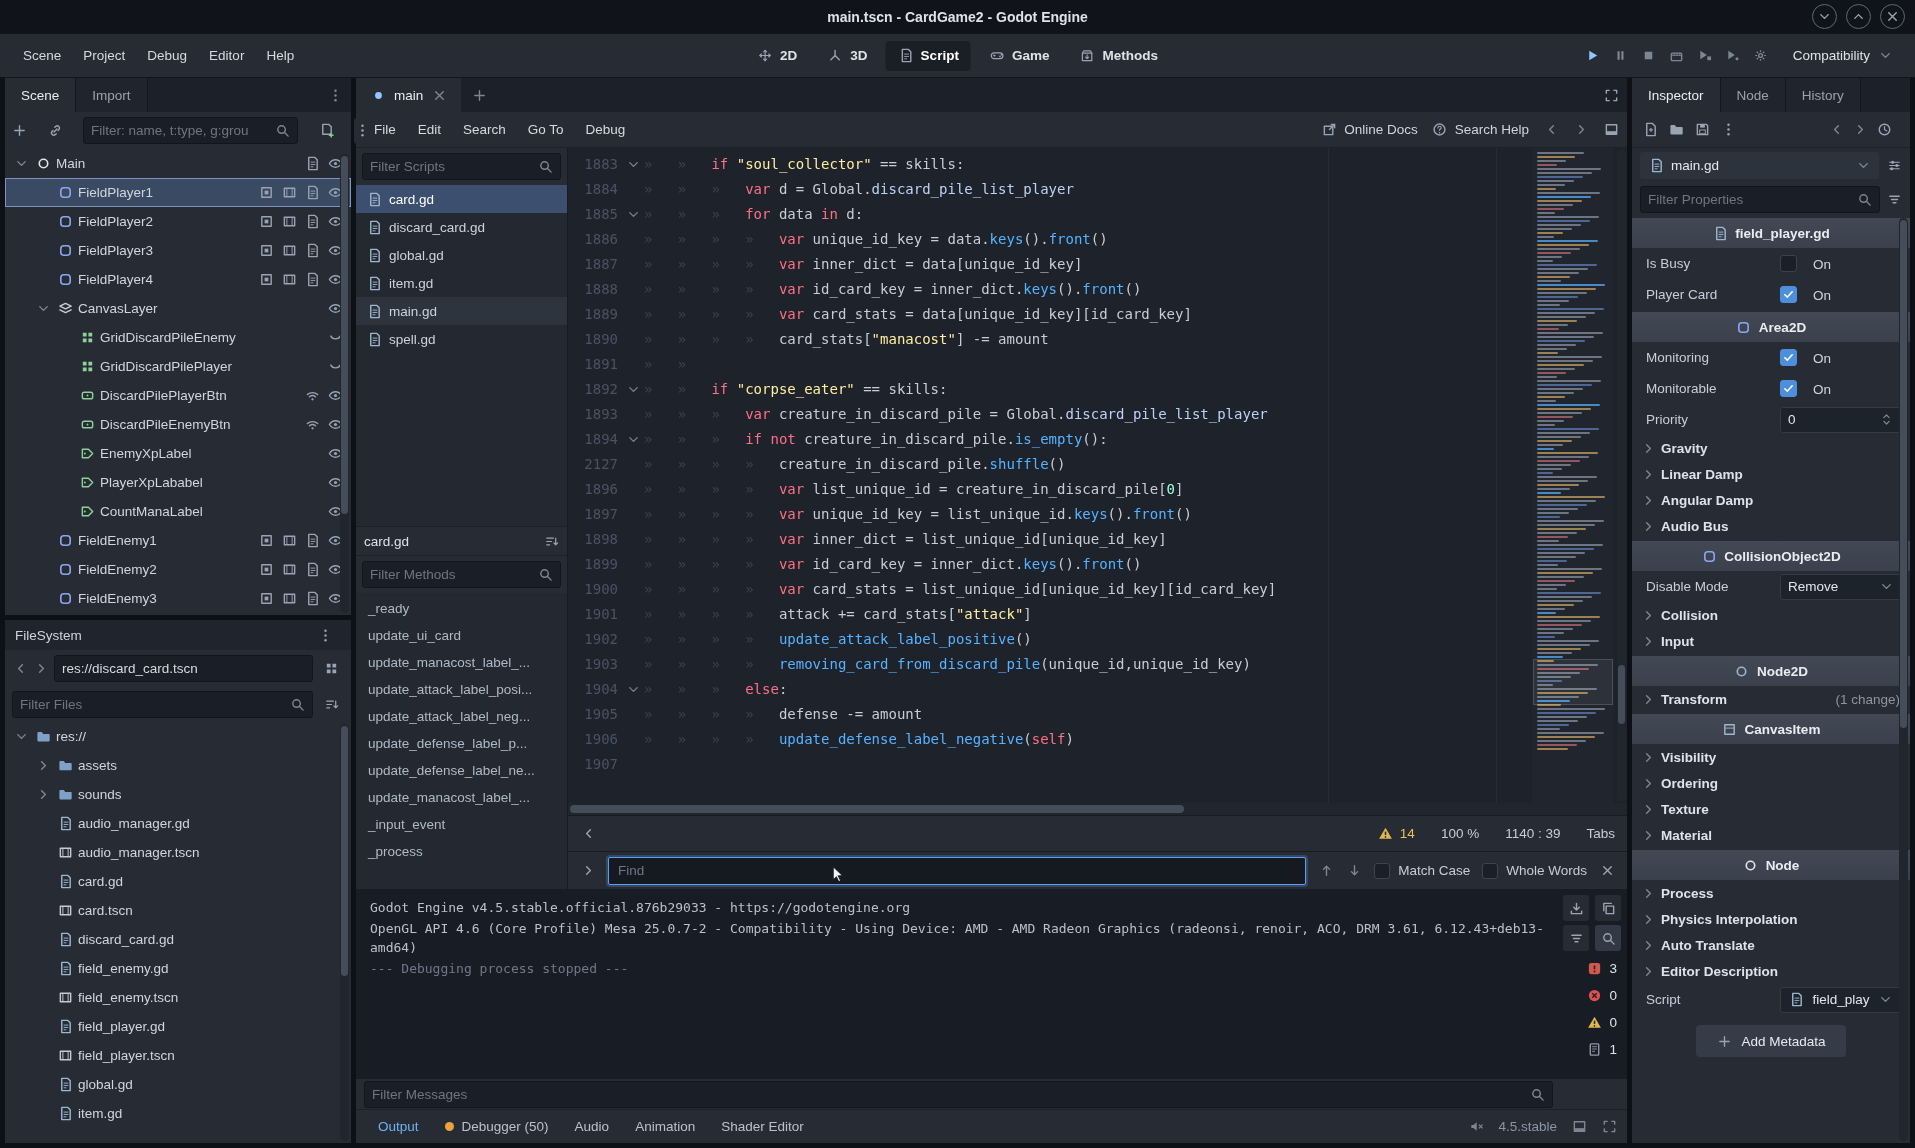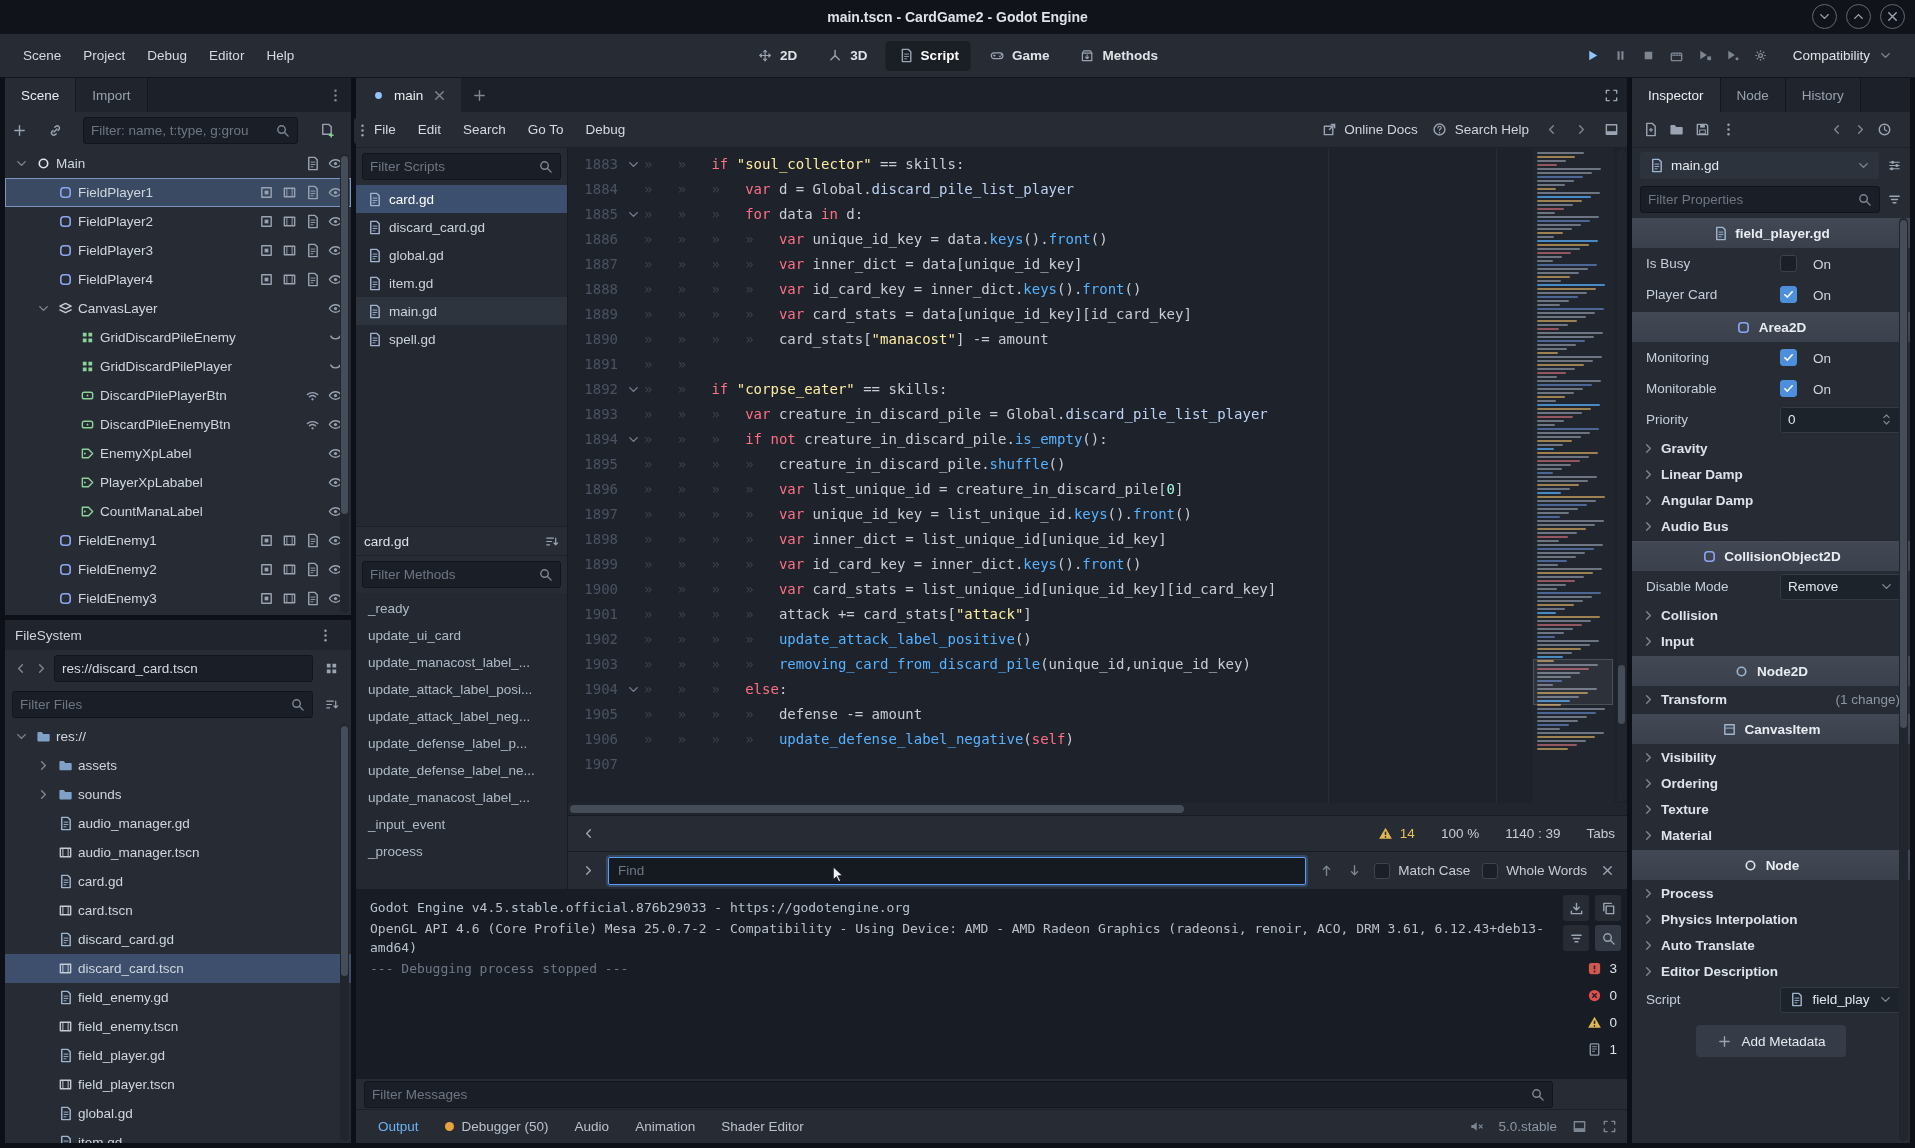--- a/index.html
+++ b/index.html
@@ -962,32 +962,20 @@
               <span class="cell">
                 <span class="cell"></span>
               </span>
               <span class="ic c-gdfile">
                 <svg width="15" height="15" viewBox="0 0 16 16">
                   <path d="M4 1.5h6.5l2.5 2.5v10.5H4z" stroke="currentColor" fill="none" stroke-width="1.5" stroke-linecap="round" stroke-linejoin="round"></path>
                   <path d="M6 6.5h5M6 9h5M6 11.5h3" stroke="currentColor" stroke-width="1"></path>
                 </svg>
               </span>
               <span class="lbl">discard_card.gd</span>
-            </div>
-            <div class="trow fsel" style="padding-left:30px">
-              <span class="cell">
-                <span class="cell"></span>
-              </span>
-              <span class="ic c-tscn">
-                <svg width="15" height="15" viewBox="0 0 16 16">
-                  <rect x="2.5" y="3.5" width="11" height="9" stroke="currentColor" fill="none" stroke-width="1.5" stroke-linecap="round" stroke-linejoin="round"></rect>
-                  <path d="M5.2 3.5v9M10.8 3.5v9" stroke="currentColor" stroke-width="1"></path>
-                </svg>
-              </span>
-              <span class="lbl">discard_card.tscn</span>
             </div>
             <div class="trow" style="padding-left:30px">
               <span class="cell">
                 <span class="cell"></span>
               </span>
               <span class="ic c-gdfile">
                 <svg width="15" height="15" viewBox="0 0 16 16">
                   <path d="M4 1.5h6.5l2.5 2.5v10.5H4z" stroke="currentColor" fill="none" stroke-width="1.5" stroke-linecap="round" stroke-linejoin="round"></path>
                   <path d="M6 6.5h5M6 9h5M6 11.5h3" stroke="currentColor" stroke-width="1"></path>
                 </svg>
@@ -1276,21 +1264,21 @@
                 <div class="cline"><span class="lnum">1889</span><span class="lfold"></span><span class="ltext"><span class="tab">»   </span><span class="tab">»   </span><span class="tab">»   </span><span class="tab">»   </span><span class="kw">var</span> card_stats = data[unique_id_key][id_card_key]</span></div>
                 <div class="cline"><span class="lnum">1890</span><span class="lfold"></span><span class="ltext"><span class="tab">»   </span><span class="tab">»   </span><span class="tab">»   </span><span class="tab">»   </span>card_stats[<span class="str">"manacost"</span>] -= amount</span></div>
                 <div class="cline"><span class="lnum">1891</span><span class="lfold"></span><span class="ltext"><span class="tab">»   </span><span class="tab">»   </span></span></div>
                 <div class="cline"><span class="lnum">1892</span><span class="lfold"><svg width="15" height="15" viewBox="0 0 16 16">
                       <path d="M4 6l4 4 4-4" stroke="currentColor" fill="none" stroke-width="1.5" stroke-linecap="round" stroke-linejoin="round"></path>
                     </svg></span><span class="ltext"><span class="tab">»   </span><span class="tab">»   </span><span class="kw">if</span> <span class="str">"corpse_eater"</span> == skills:</span></div>
                 <div class="cline"><span class="lnum">1893</span><span class="lfold"></span><span class="ltext"><span class="tab">»   </span><span class="tab">»   </span><span class="tab">»   </span><span class="kw">var</span> creature_in_discard_pile = Global.<span class="mem">discard_pile_list_player</span></span></div>
                 <div class="cline"><span class="lnum">1894</span><span class="lfold"><svg width="15" height="15" viewBox="0 0 16 16">
                       <path d="M4 6l4 4 4-4" stroke="currentColor" fill="none" stroke-width="1.5" stroke-linecap="round" stroke-linejoin="round"></path>
                     </svg></span><span class="ltext"><span class="tab">»   </span><span class="tab">»   </span><span class="tab">»   </span><span class="kw">if</span> <span class="kw">not</span> creature_in_discard_pile.<span class="fn">is_empty</span>():</span></div>
-                <div class="cline"><span class="lnum">1895</span><span class="lfold"></span><span class="ltext"><span class="tab">»   </span><span class="tab">»   </span><span class="tab">»   </span><span class="tab">»   </span>creature_in_discard_pile.<span class="fn">shuffle</span>()</span></div>
+                <div class="cline"><span class="lnum">2127</span><span class="lfold"></span><span class="ltext"><span class="tab">»   </span><span class="tab">»   </span><span class="tab">»   </span><span class="tab">»   </span>creature_in_discard_pile.<span class="fn">shuffle</span>()</span></div>
                 <div class="cline"><span class="lnum">1896</span><span class="lfold"></span><span class="ltext"><span class="tab">»   </span><span class="tab">»   </span><span class="tab">»   </span><span class="tab">»   </span><span class="kw">var</span> list_unique_id = creature_in_discard_pile[<span class="num">0</span>]</span></div>
                 <div class="cline"><span class="lnum">1897</span><span class="lfold"></span><span class="ltext"><span class="tab">»   </span><span class="tab">»   </span><span class="tab">»   </span><span class="tab">»   </span><span class="kw">var</span> unique_id_key = list_unique_id.<span class="fn">keys</span>().<span class="fn">front</span>()</span></div>
                 <div class="cline"><span class="lnum">1898</span><span class="lfold"></span><span class="ltext"><span class="tab">»   </span><span class="tab">»   </span><span class="tab">»   </span><span class="tab">»   </span><span class="kw">var</span> inner_dict = list_unique_id[unique_id_key]</span></div>
                 <div class="cline"><span class="lnum">1899</span><span class="lfold"></span><span class="ltext"><span class="tab">»   </span><span class="tab">»   </span><span class="tab">»   </span><span class="tab">»   </span><span class="kw">var</span> id_card_key = inner_dict.<span class="fn">keys</span>().<span class="fn">front</span>()</span></div>
                 <div class="cline"><span class="lnum">1900</span><span class="lfold"></span><span class="ltext"><span class="tab">»   </span><span class="tab">»   </span><span class="tab">»   </span><span class="tab">»   </span><span class="kw">var</span> card_stats = list_unique_id[unique_id_key][id_card_key]</span></div>
                 <div class="cline"><span class="lnum">1901</span><span class="lfold"></span><span class="ltext"><span class="tab">»   </span><span class="tab">»   </span><span class="tab">»   </span><span class="tab">»   </span>attack += card_stats[<span class="str">"attack"</span>]</span></div>
                 <div class="cline"><span class="lnum">1902</span><span class="lfold"></span><span class="ltext"><span class="tab">»   </span><span class="tab">»   </span><span class="tab">»   </span><span class="tab">»   </span><span class="fn">update_attack_label_positive</span>()</span></div>
                 <div class="cline"><span class="lnum">1903</span><span class="lfold"></span><span class="ltext"><span class="tab">»   </span><span class="tab">»   </span><span class="tab">»   </span><span class="tab">»   </span><span class="fn">removing_card_from_discard_pile</span>(unique_id,unique_id_key)</span></div>
                 <div class="cline"><span class="lnum">1904</span><span class="lfold"><svg width="15" height="15" viewBox="0 0 16 16">
                       <path d="M4 6l4 4 4-4" stroke="currentColor" fill="none" stroke-width="1.5" stroke-linecap="round" stroke-linejoin="round"></path>
@@ -1631,21 +1619,21 @@
           <span class="btab">
             <span>Shader Editor</span>
           </span>
           <span class="bt-right">
             <span class="ic dim">
               <svg width="15" height="15" viewBox="0 0 16 16">
                 <path d="M2.5 6.3h2.3L8.2 3.4v9.2L4.8 9.7H2.5z" fill="currentColor"></path>
                 <path d="M10.5 6l4 4M14.5 6l-4 4" stroke="currentColor" stroke-width="1.3"></path>
               </svg>
             </span>
-            <span>5.0.stable</span>
+            <span>4.5.stable</span>
             <span class="ic dim">
               <svg width="15" height="15" viewBox="0 0 16 16">
                 <rect x="2.5" y="3" width="11" height="10" stroke="currentColor" fill="none" stroke-width="1.5" stroke-linecap="round" stroke-linejoin="round"></rect>
                 <rect x="2.5" y="9.8" width="11" height="3.2" fill="currentColor"></rect>
               </svg>
             </span>
             <span class="ic dim">
               <svg width="15" height="15" viewBox="0 0 16 16">
                 <path d="M2.5 5.5v-3h3M10.5 2.5h3v3M13.5 10.5v3h-3M5.5 13.5h-3v-3" stroke="currentColor" fill="none" stroke-width="1.5" stroke-linecap="round" stroke-linejoin="round"></path>
               </svg>

